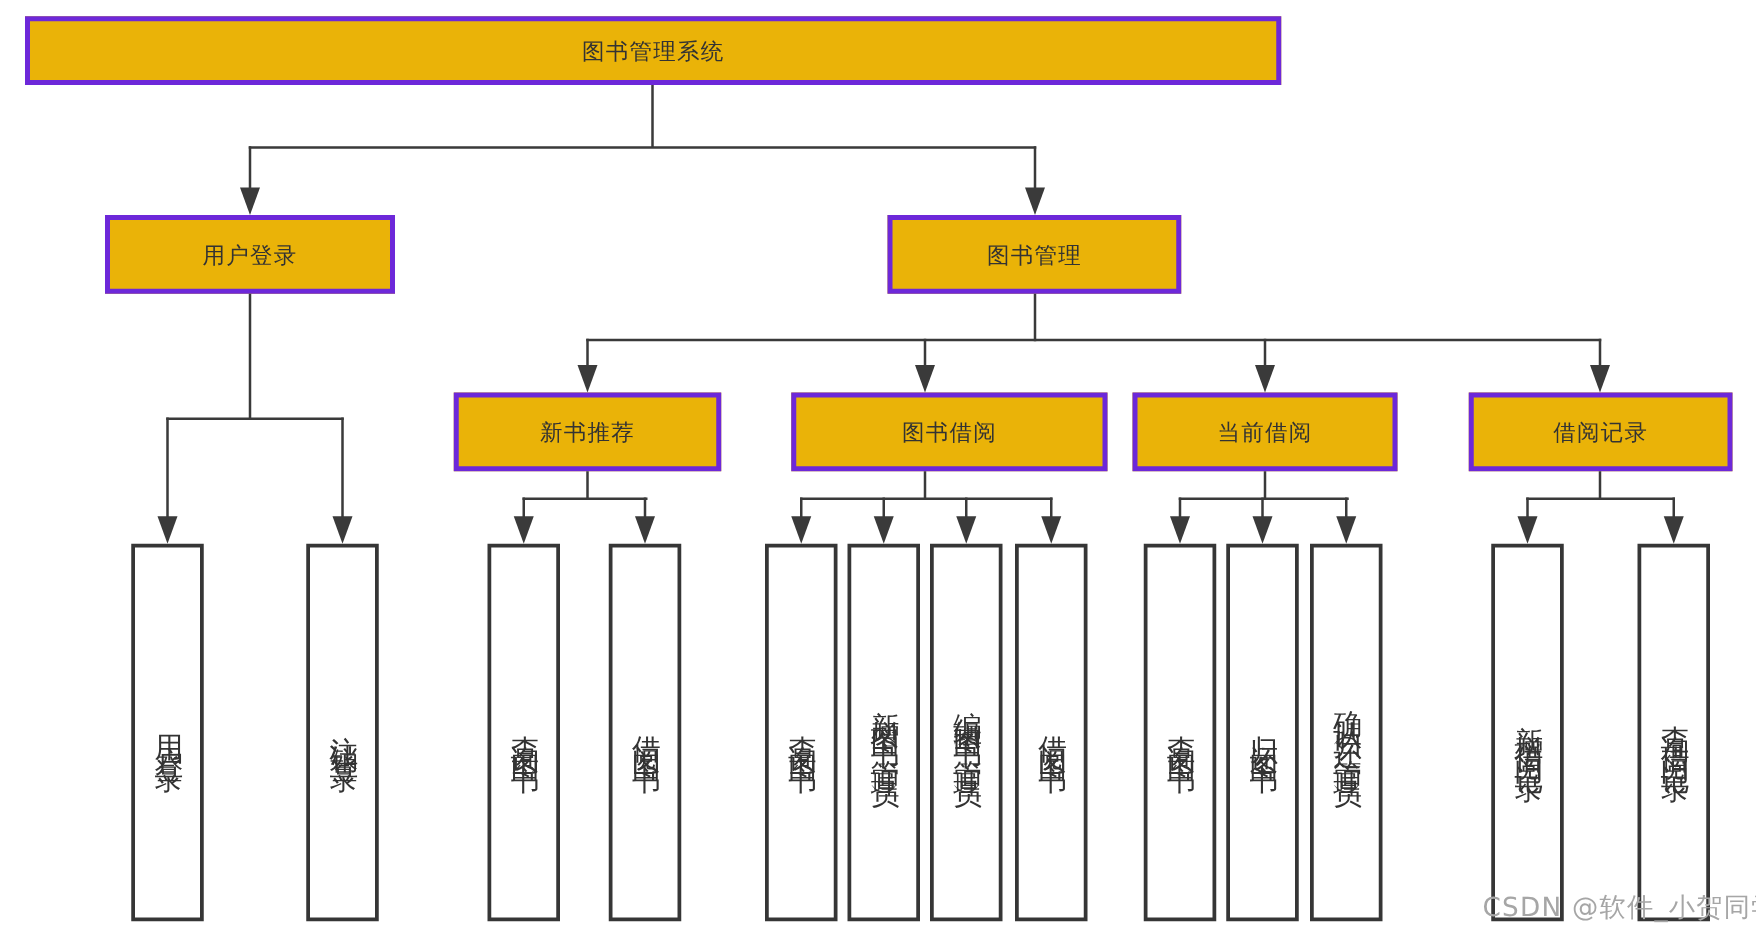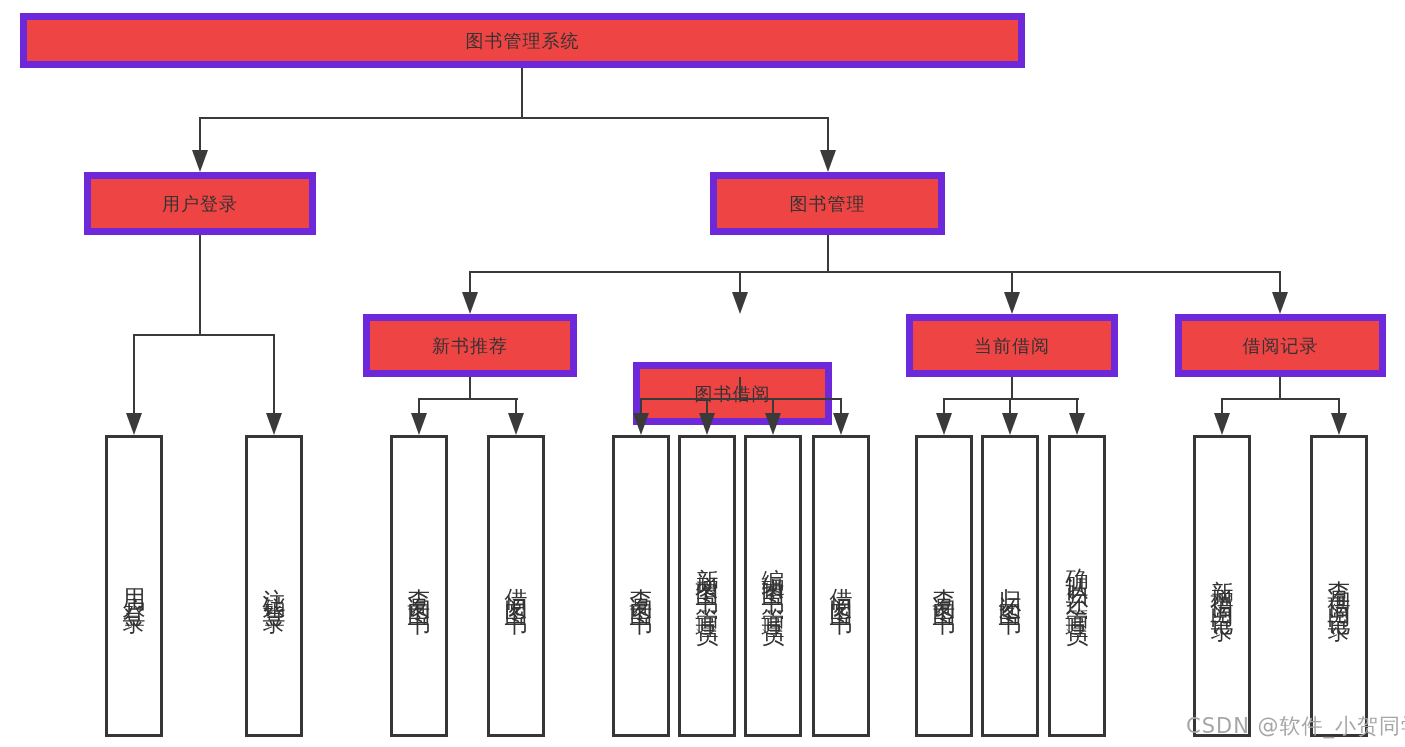--- a/index.html
+++ b/index.html
@@ -6,22 +6,22 @@
   #canvas{
     position:relative;
     width:1405px;height:747px;
     background:#ffffff;
     font-family:"DejaVu Sans","Liberation Sans",sans-serif;
     overflow:hidden;
   }
   .hbox{
     position:absolute;
     box-sizing:border-box;
-    border:7px solid #6d28d9;
-    background:#ef4444;
+    border:4px solid #6d28d9;
+    background:#eab308;
     display:flex;align-items:center;justify-content:center;
     font-size:18px;color:#333333;
     letter-spacing:1px;
   }
   .vbox{
     position:absolute;
     box-sizing:border-box;
     border:3px solid #363636;
     background:#ffffff;
     width:58px;height:302px;top:435px;
@@ -64,21 +64,21 @@
   <div class="hbox" style="left:84px;top:172px;width:232px;height:63px;">
     <span>用户登录</span>
   </div>
   <div class="hbox" style="left:363px;top:314px;width:214px;height:63px;">
     <span>新书推荐</span>
   </div>
 
   <div class="hbox" style="left:710px;top:172px;width:235px;height:63px;">
     <span>图书管理</span>
   </div>
-  <div class="hbox" style="left:633px;top:314px;width:199px;height:63px;margin-top:48px;">
+  <div class="hbox" style="left:633px;top:314px;width:253px;height:63px;">
     <span>图书借阅</span>
   </div>
   <div class="hbox" style="left:906px;top:314px;width:212px;height:63px;">
     <span>当前借阅</span>
   </div>
   <div class="hbox" style="left:1175px;top:314px;width:211px;height:63px;">
     <span>借阅记录</span>
   </div>
 
   <div class="vbox" style="left:105px;">

